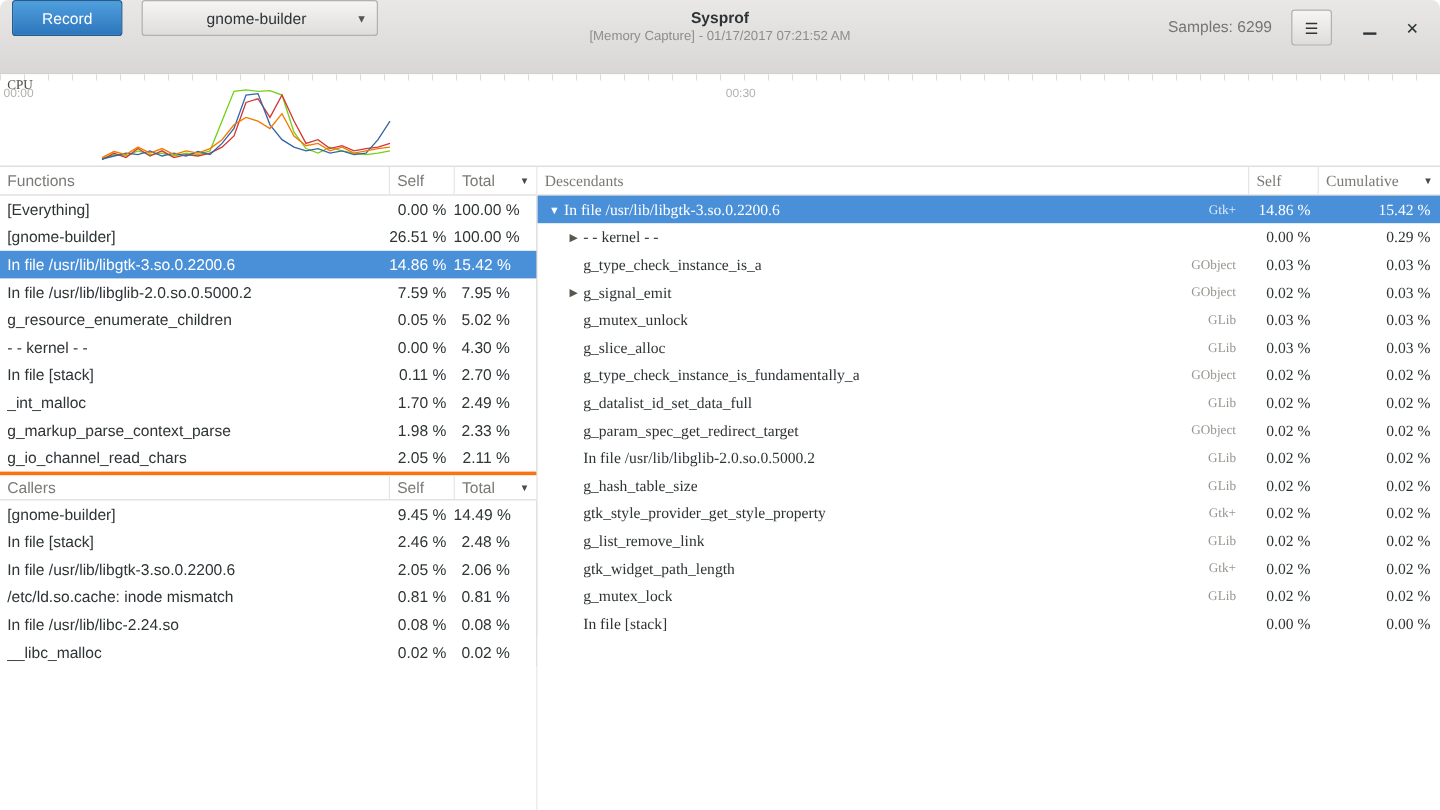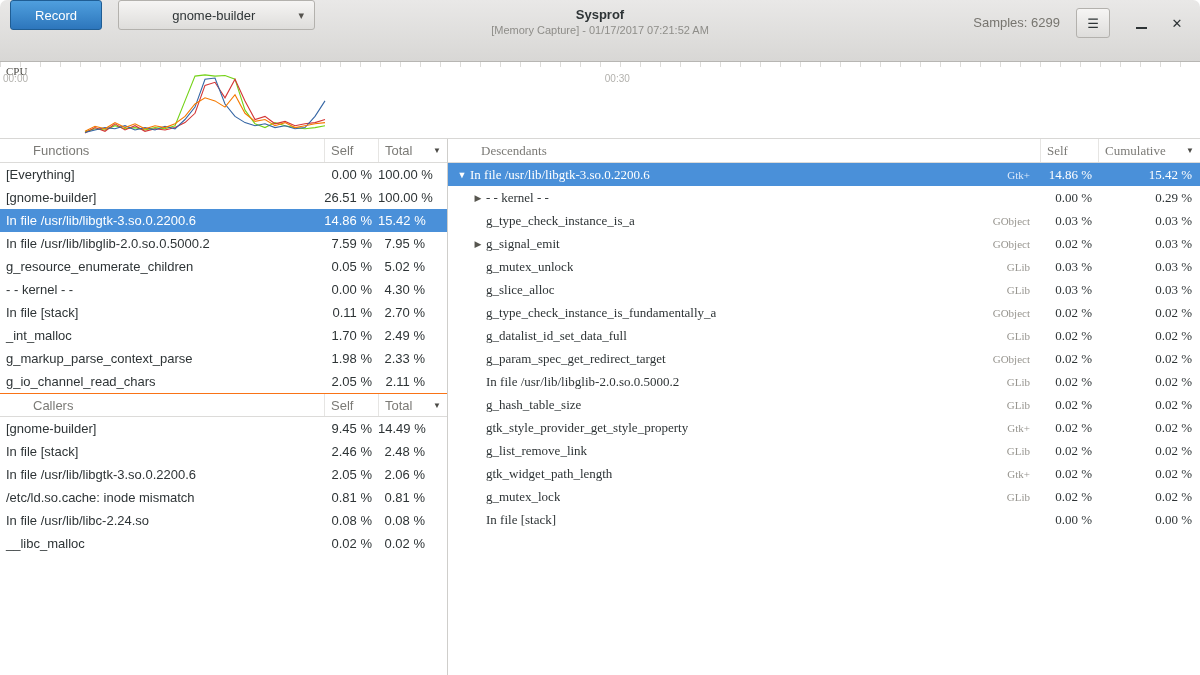--- a/index.html
+++ b/index.html
@@ -69,24 +69,24 @@
 
   
   .main { flex:1; display:flex; overflow:hidden; }
   .left { width:448px; flex:none; border-right:1px solid #cfcecb; display:flex; flex-direction:column; background:#fff; }
   .right { flex:1; display:flex; flex-direction:column; background:#fff;font-family:Liberation Serif, serif; }
 
   .thead {
     display:flex; height:24px; flex:none; align-items:stretch;
     background:#fff; border-bottom:1px solid #dcdbd9; color:#7b7a76;
   }
-  .thead.bordered-top { border-top:1px solid #f97316; }
+  .thead.bordered-top { border-top:3px solid #f97316; }
   .hcell { display:flex; align-items:center; padding:0 6px; border-left:1px solid #e6e5e3; overflow:hidden; }
   .hcell:first-child { border-left:none; }
-  .hc-label { flex:1;margin-left:27px; }
+  .hc-label { flex:1; }
   .hc-self { width:54px; flex:none; }
   .hc-total { width:69px; flex:none; }
   .hc-dself { width:58px; flex:none; }
   .hc-cum { width:102px; flex:none; }
   .sort-arrow { margin-left:auto; font-size:8px; color:#4b4a46; }
 
   .trow { display:flex; height:23px; flex:none; align-items:center; cursor:default; white-space:nowrap; }
   .trow.sel { background:#4a90d9; color:#fff; }
   .c-label { flex:1; padding-left:6px; overflow:hidden; text-overflow:clip; }
   .c-self { width:54px; flex:none; text-align:right; padding-right:6px; }

